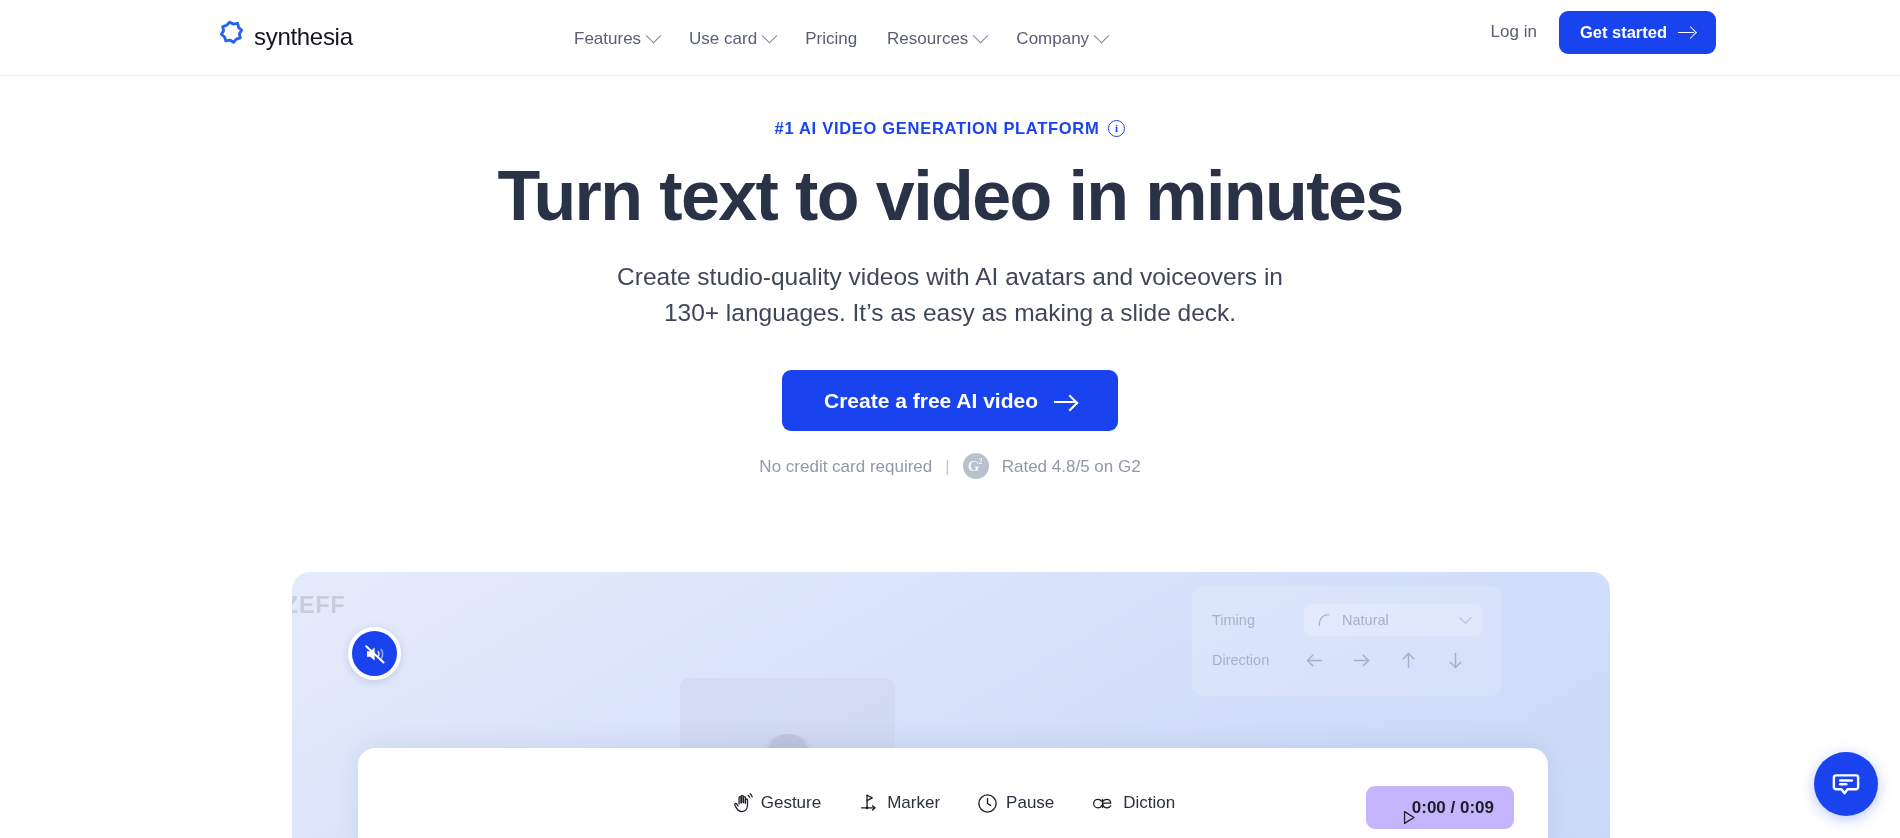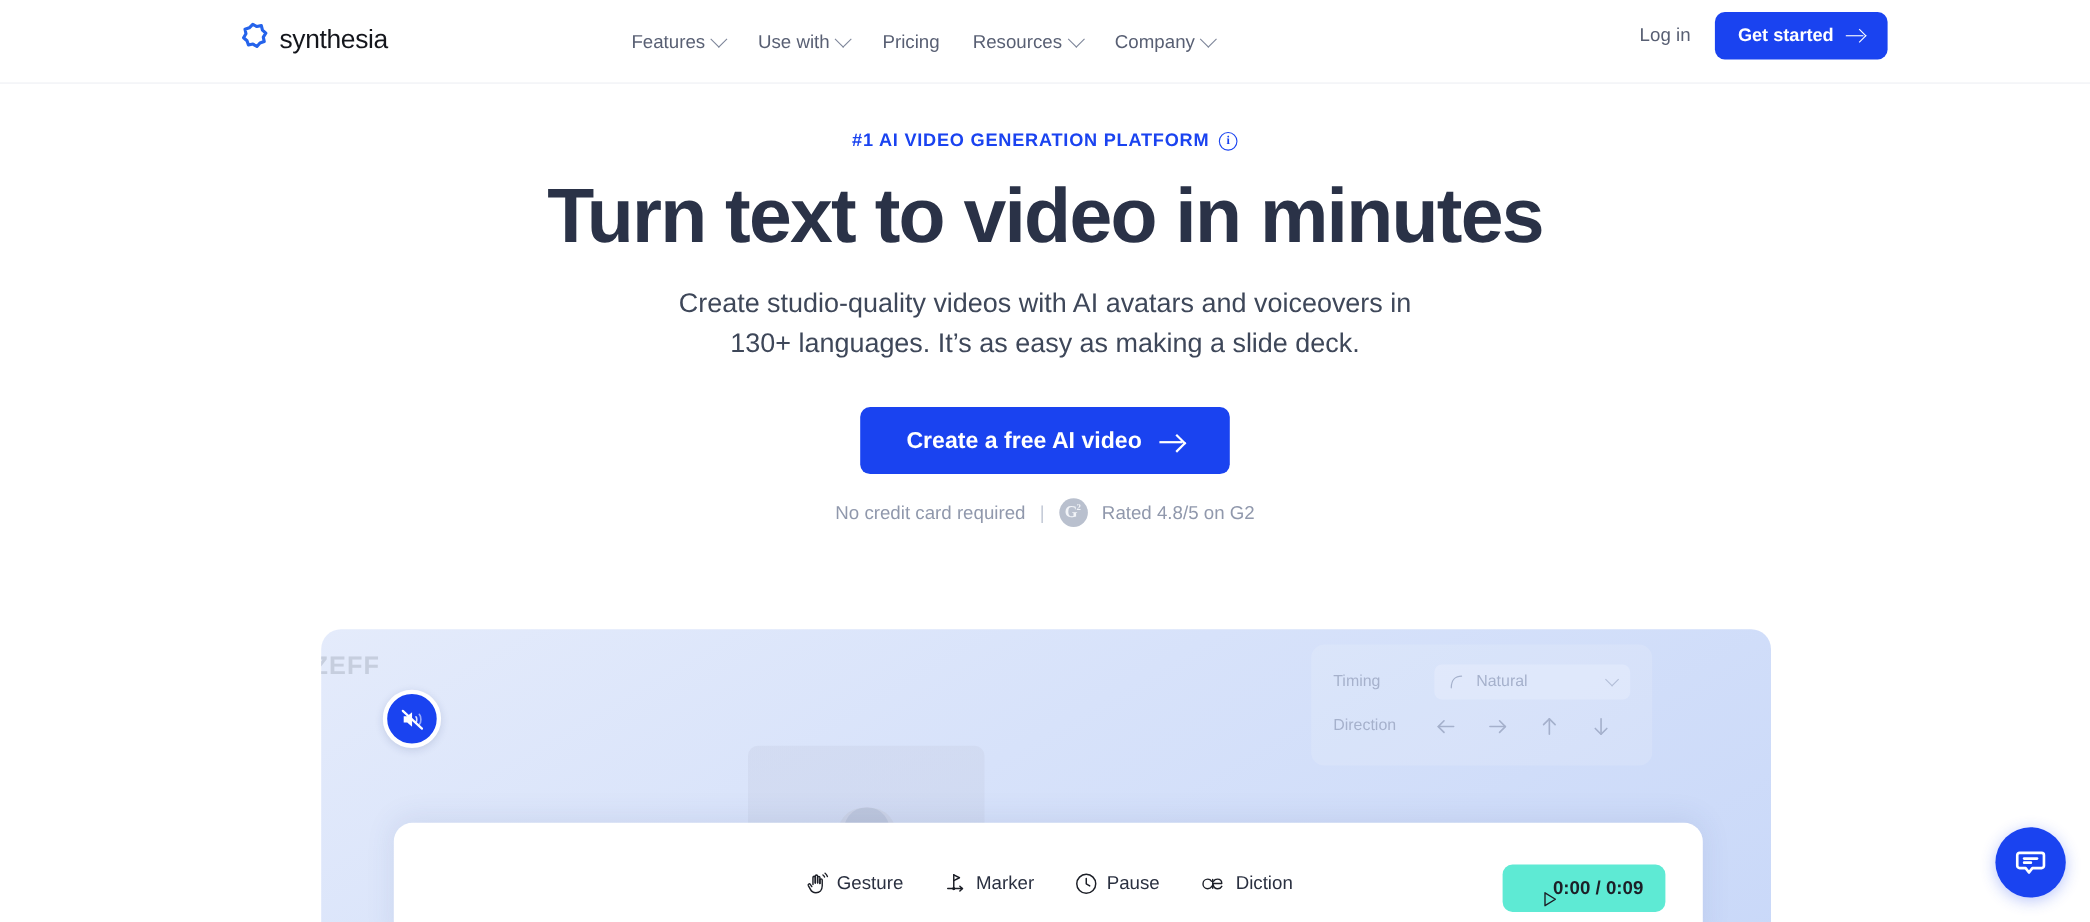--- a/index.html
+++ b/index.html
@@ -351,21 +351,21 @@
   }
   .tool-label {
     font-size: 17px;
     color: #2A3040;
   }
   .player-chip {
     position: absolute;
     right: 34px;
     top: 38px;
     height: 43px;
-    background: #5eead4;
+    background: #c4b5fd;
     border-radius: 9px;
     display: flex;
     align-items: center;
     gap: 13px;
     padding: 0 20px;
     cursor: pointer;
   }
   .play-tri {
     width: 0; height: 0;
     border-left: 13px solid transparent;
@@ -408,21 +408,21 @@
     </svg>
     <span class="logo-text">synthesia</span>
   </div>
 
   <nav class="nav">
     <div class="nav-item">
       <span>Features</span>
       <span class="chev"></span>
     </div>
     <div class="nav-item">
-      <span>Use with</span>
+      <span>Use card</span>
       <span class="chev"></span>
     </div>
     <div class="nav-item">
       <span>Pricing</span>
     </div>
     <div class="nav-item">
       <span>Resources</span>
       <span class="chev"></span>
     </div>
     <div class="nav-item">

